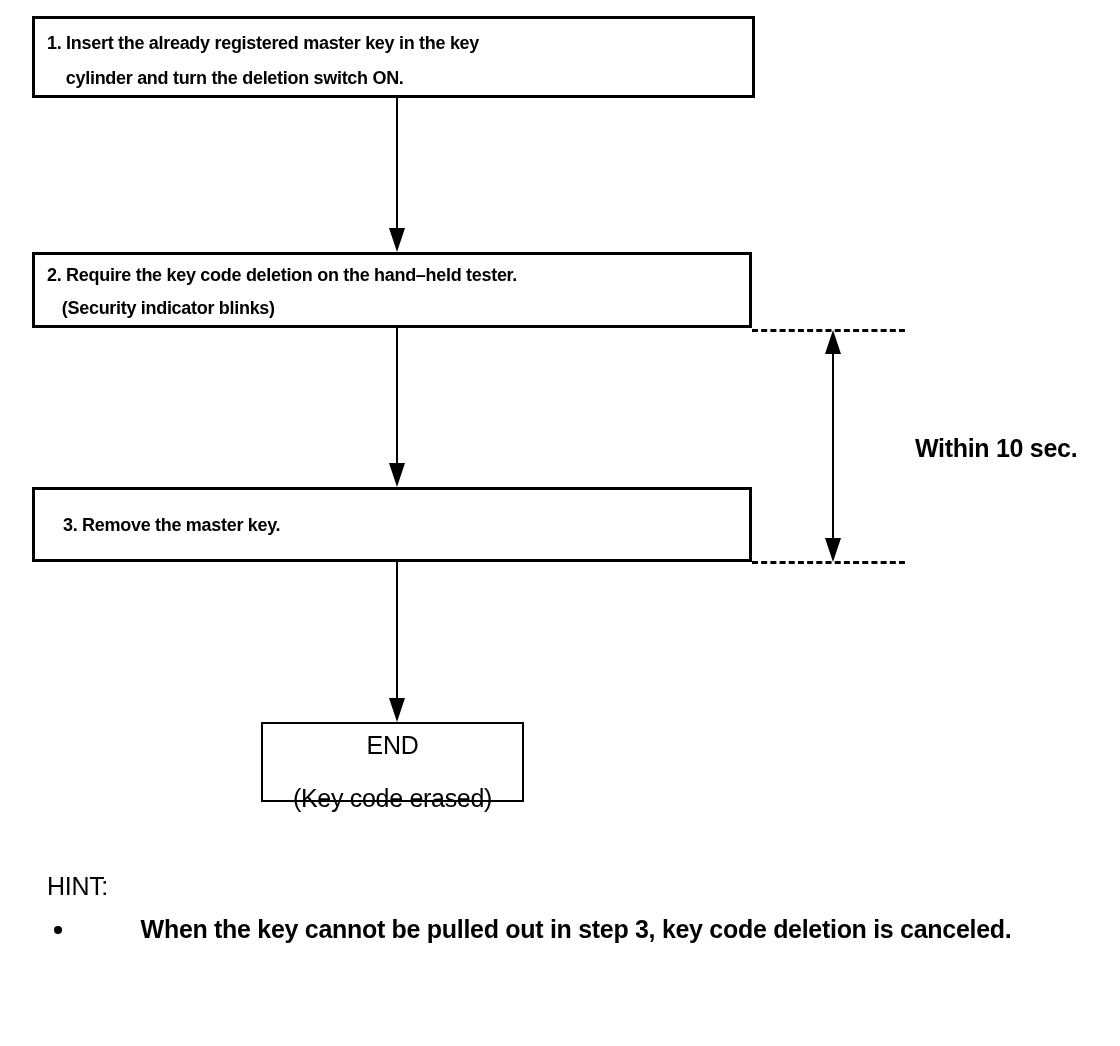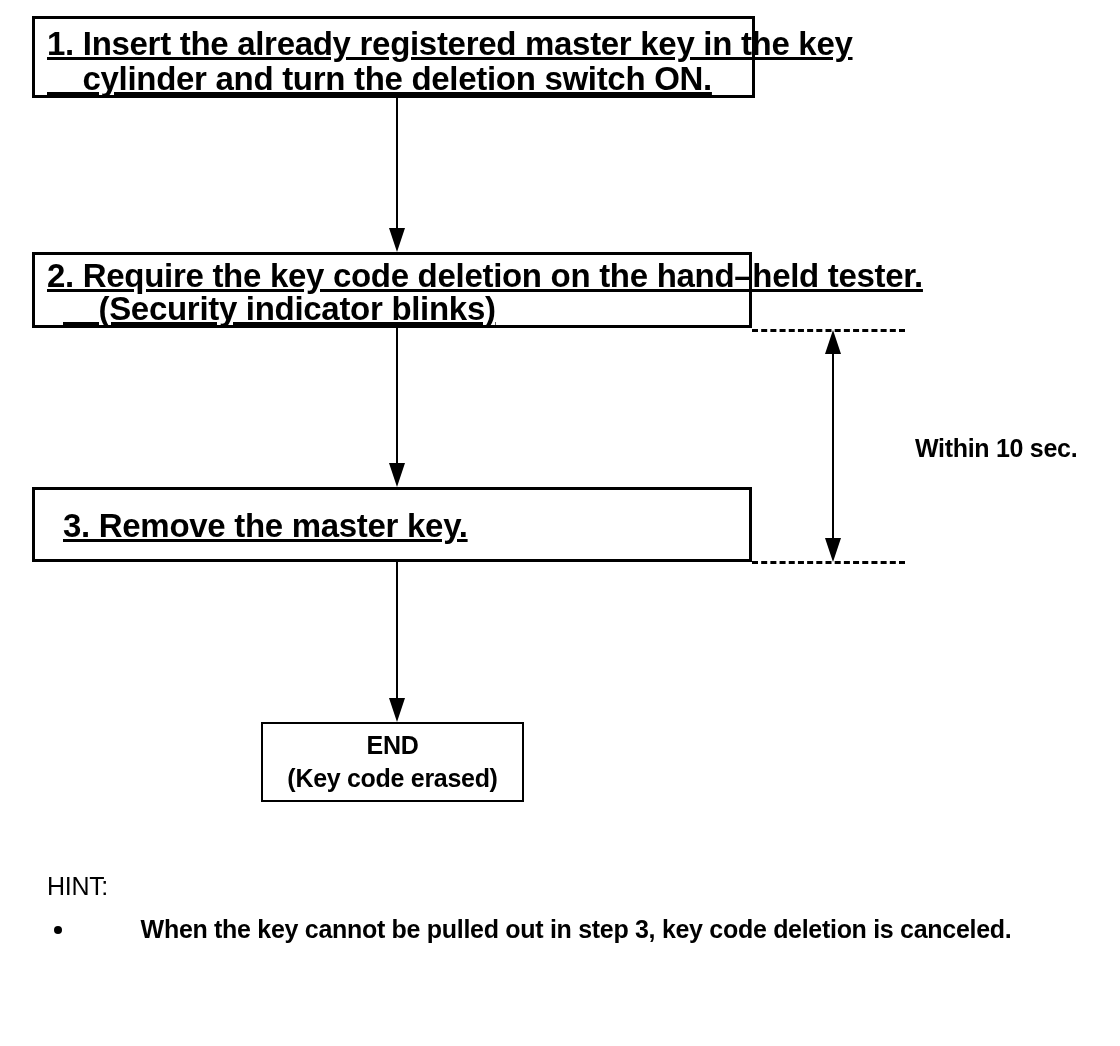--- a/index.html
+++ b/index.html
@@ -22,43 +22,43 @@
   
   .proc-box {
     position: absolute;
     box-sizing: border-box;
     border: 3px solid #000000;
     background: #ffffff;
   }
   .proc-text {
     position: absolute;
     font-weight: bold;
-    font-size: 33px;
+    font-size: 18px;
     line-height: 35px;
     letter-spacing: -0.3px;
     white-space: pre;
-    text-decoration: underline;
   }
 
   .end-box {
     position: absolute;
     box-sizing: border-box;
     border: 2px solid #000000;
     background: #ffffff;
     display: flex;
     flex-direction: column;
     align-items: center;
     justify-content: center;
   }
   .end-line {
-    font-weight: bold;
+    font-weight: normal;
     font-size: 25px;
     line-height: 33px;
     letter-spacing: -0.3px;
     white-space: pre;
+    margin-top: 20px;
   }
 
   
   .conn {
     position: absolute;
   }
   .conn-stem {
     position: absolute;
     width: 2px;
     background: #000000;
@@ -154,21 +154,21 @@
   <div class="proc-text" style="left:47px; top:26px; width:700px;">1. Insert the already registered master key in the key</div>
   <div class="proc-text" style="left:47px; top:61px; width:700px;">    cylinder and turn the deletion switch ON.</div>
 
   <div class="conn" style="left:396px; top:98px; width:16px; height:154px;">
     <div class="conn-stem" style="height:132px;"></div>
     <div class="arrowhead-down" style="left:-7px; top:130px;"></div>
   </div>
 
   <div class="proc-box" style="left:32px; top:252px; width:720px; height:76px;"></div>
   <div class="proc-text" style="left:47px; top:258px; width:700px;">2. Require the key code deletion on the hand–held tester.</div>
-  <div class="proc-text" style="left:63px; top:291px; width:700px;">    (Security indicator blinks)</div>
+  <div class="proc-text" style="left:43px; top:291px; width:700px;">    (Security indicator blinks)</div>
 
   <div class="conn" style="left:396px; top:328px; width:16px; height:159px;">
     <div class="conn-stem" style="height:137px;"></div>
     <div class="arrowhead-down" style="left:-7px; top:135px;"></div>
   </div>
 
   <div class="proc-box" style="left:32px; top:487px; width:720px; height:75px;"></div>
   <div class="proc-text" style="left:47px; top:508px; width:700px;margin-left:16px;">3. Remove the master key.</div>
 
   <div class="conn" style="left:396px; top:562px; width:16px; height:160px;">

